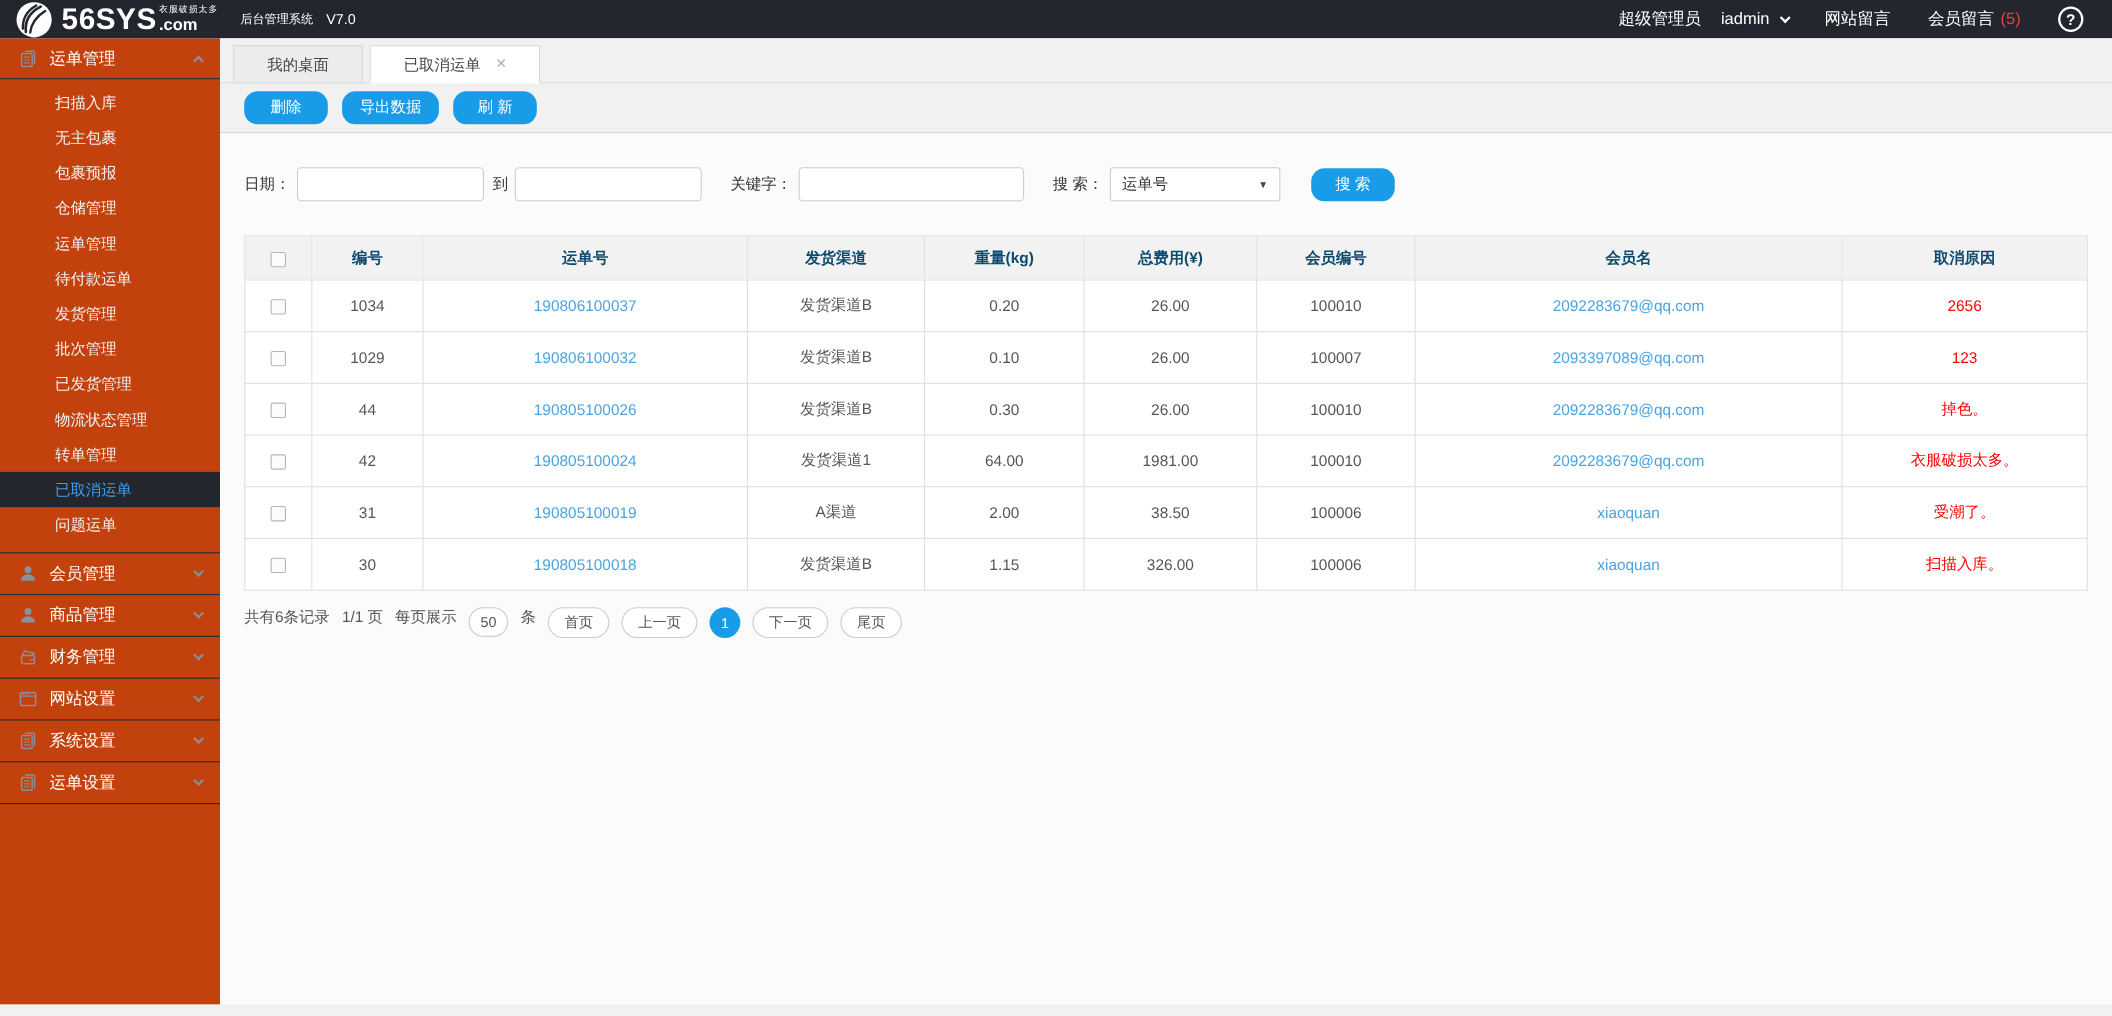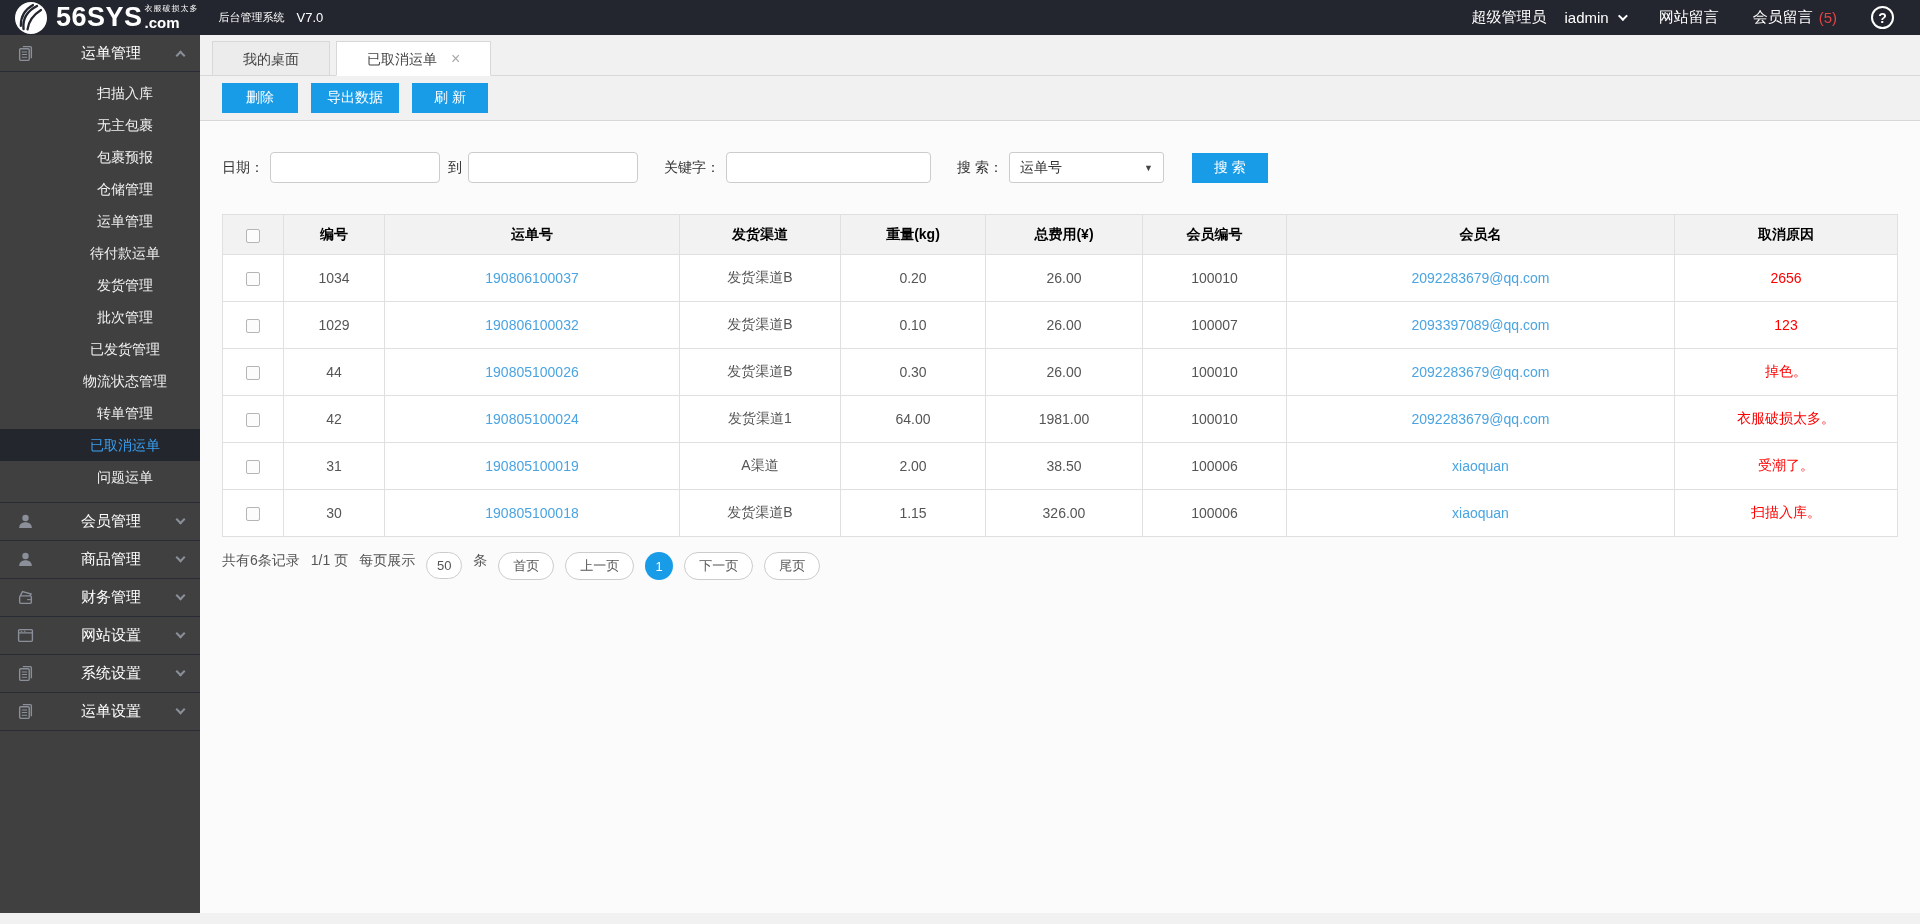--- a/index.html
+++ b/index.html
@@ -20,60 +20,60 @@
   .topbar-right > * { margin-left:34px; }
   .role { margin-left:0; }
   .user-menu { display:flex; align-items:center; cursor:pointer; margin-left:18px; }
   .chev { width:7px; height:7px; border-right:2px solid #fff; border-bottom:2px solid #fff; display:inline-block; transform:rotate(45deg) translateY(-2px); margin-left:9px; }
   .msg-count { color:#e04444; margin-left:6px; }
   .menu-link { cursor:pointer; display:flex; align-items:center; }
   .help { width:23px; height:23px; border:2px solid #fff; border-radius:50%; display:flex; align-items:center; justify-content:center; font-size:14px; font-weight:bold; cursor:pointer; }
   
   .layout { display:flex; height:878px; }
   
-  .sidebar { width:200px; background:#404040; flex:0 0 200px;text-align:center; }
+  .sidebar { width:200px; background:#c2410c; flex:0 0 200px; }
   .section + .section { border-top:1px solid #292c35; }
   .sidebar-sections { border-bottom:1px solid #292c35; }
   .section-header { height:37px; display:flex; align-items:center; padding:0 16px 0 17px; cursor:pointer; }
   .section-header.expanded { border-bottom:1px solid #292c35; }
   .s-icon { width:18px; margin-right:10px; display:flex; align-items:center; }
   .section-label { color:#fff; font-size:15px; flex:1; }
   .schev { width:7px; height:7px; border-right:2px solid #8a8f99; border-bottom:2px solid #8a8f99; transform:rotate(45deg); margin-top:-4px; }
   .schev.up { transform:rotate(225deg); margin-top:4px; }
   .submenu { list-style:none; padding:5px 0 9px; }
   .subitem { height:32px; line-height:32px; padding-left:50px; color:#f2f2f2; font-size:14px; cursor:pointer; }
   .subitem.active { background:#23262d; color:#3aa0f2; }
   
   .main { flex:1; display:flex; flex-direction:column; background:#fbfbfb; min-width:0; }
   .tabbar { height:41px; background:#f1f1f1; border-bottom:1px solid #d8d8d8; display:flex; align-items:flex-end; padding-left:12px; }
   .tab { height:35px; line-height:34px; padding:0 30px; font-size:14px; color:#444; background:#ececec; border:1px solid #d8d8d8; margin-right:6px; margin-bottom:-1px; cursor:pointer; display:flex; align-items:center; }
   .tab.active { background:#fff; border-bottom-color:#fff; }
   .tab-close { margin-left:14px; color:#a9a9a9; font-size:16px; line-height:1; cursor:pointer; }
   .toolbar { height:45px; background:#f1f1f1; border-bottom:1px solid #d8d8d8; display:flex; align-items:center; padding:0 22px; }
-  .btn { background:#189ce8; color:#fff; border:none; border-radius:0; height:30px; min-width:76px; padding:0 16px; font-size:14px; cursor:pointer; font-family:inherit; }
+  .btn { background:#189ce8; color:#fff; border:none; border-radius:12px; height:30px; min-width:76px; padding:0 16px; font-size:14px; cursor:pointer; font-family:inherit; }
   .btn + .btn { margin-left:13px; }
   .btn-refresh { margin-left:auto; }
   .content { padding:31px 22px 0; flex:1; }
   
   .filters { display:flex; align-items:center; font-size:14px; color:#333; }
   .filters .lbl { margin-right:6px; }
   .inp { height:31px; border:1px solid #ccc; border-radius:4px; background:#fff; padding:0 8px; font-size:14px; font-family:inherit; outline:none; }
   .date-inp { width:170px; }
   .to-lbl { margin:0 8px; }
   .kw-lbl { margin-left:26px; }
   .kw-inp { width:205px; }
   .search-lbl { margin-left:26px; }
   .select { width:155px; height:31px; border:1px solid #ccc; border-radius:3px; background:#fff; display:flex; align-items:center; justify-content:space-between; padding:0 10px; cursor:pointer; }
   .caret { font-size:9px; color:#444; }
   .search-btn { margin-left:28px; }
   
   .table-wrap { margin-top:31px; }
   table { width:100%; border-collapse:collapse; background:#fff; table-layout:fixed; }
   th, td { border:1px solid #e0e0e0; text-align:center; font-size:14px; overflow:hidden; }
-  th { background:#f2f2f2; height:40px; font-weight:bold; color:#000000; }
+  th { background:#f2f2f2; height:40px; font-weight:bold; color:#0c4a6e; }
   td { height:47px; color:#555; }
   .cell-link { color:#4ba4e2; text-decoration:none; cursor:pointer; }
   .reason { color:#ff0000; }
   .checkbox { width:14px; height:14px; border:1px solid #b5b5b5; border-radius:2px; background:#fcfcfc; display:inline-block; vertical-align:middle; cursor:pointer; }
   
   .pagination { margin-top:15px; display:flex; align-items:flex-start; font-size:14px; color:#555; }
   .pagination > * { margin-right:11px; }
   .page-btn { border:1px solid #ccc; border-radius:16px; background:#fff; padding:0 14px; height:28px; line-height:26px; font-size:13px; color:#555; cursor:pointer; font-family:inherit; }
   .page-current { width:28px; height:28px; border-radius:50%; background:#189ce8; color:#fff; display:flex; align-items:center; justify-content:center; font-size:13px; cursor:default; }
   .pp-inp { width:36px; height:27px; border:1px solid #ccc; border-radius:14px; text-align:center; font-size:13px; color:#555; background:#fff; outline:none; font-family:inherit; }

